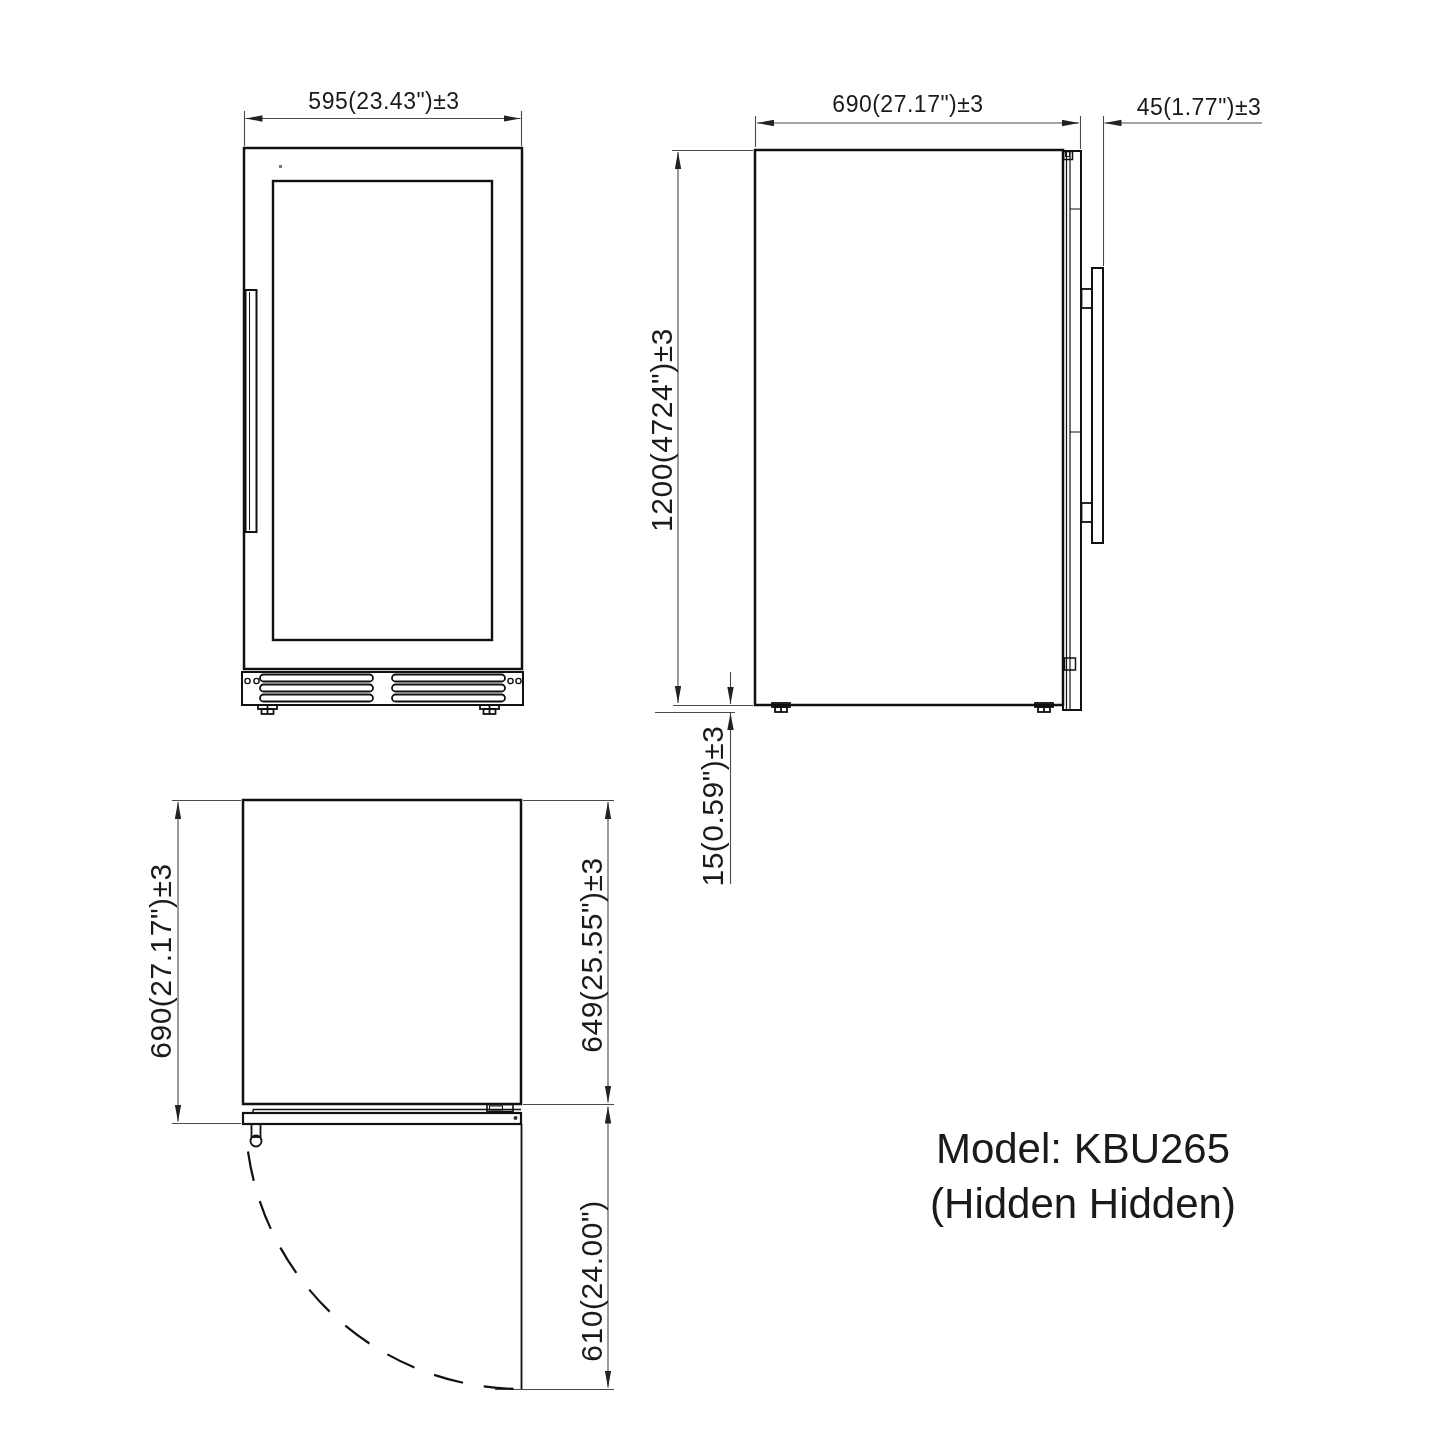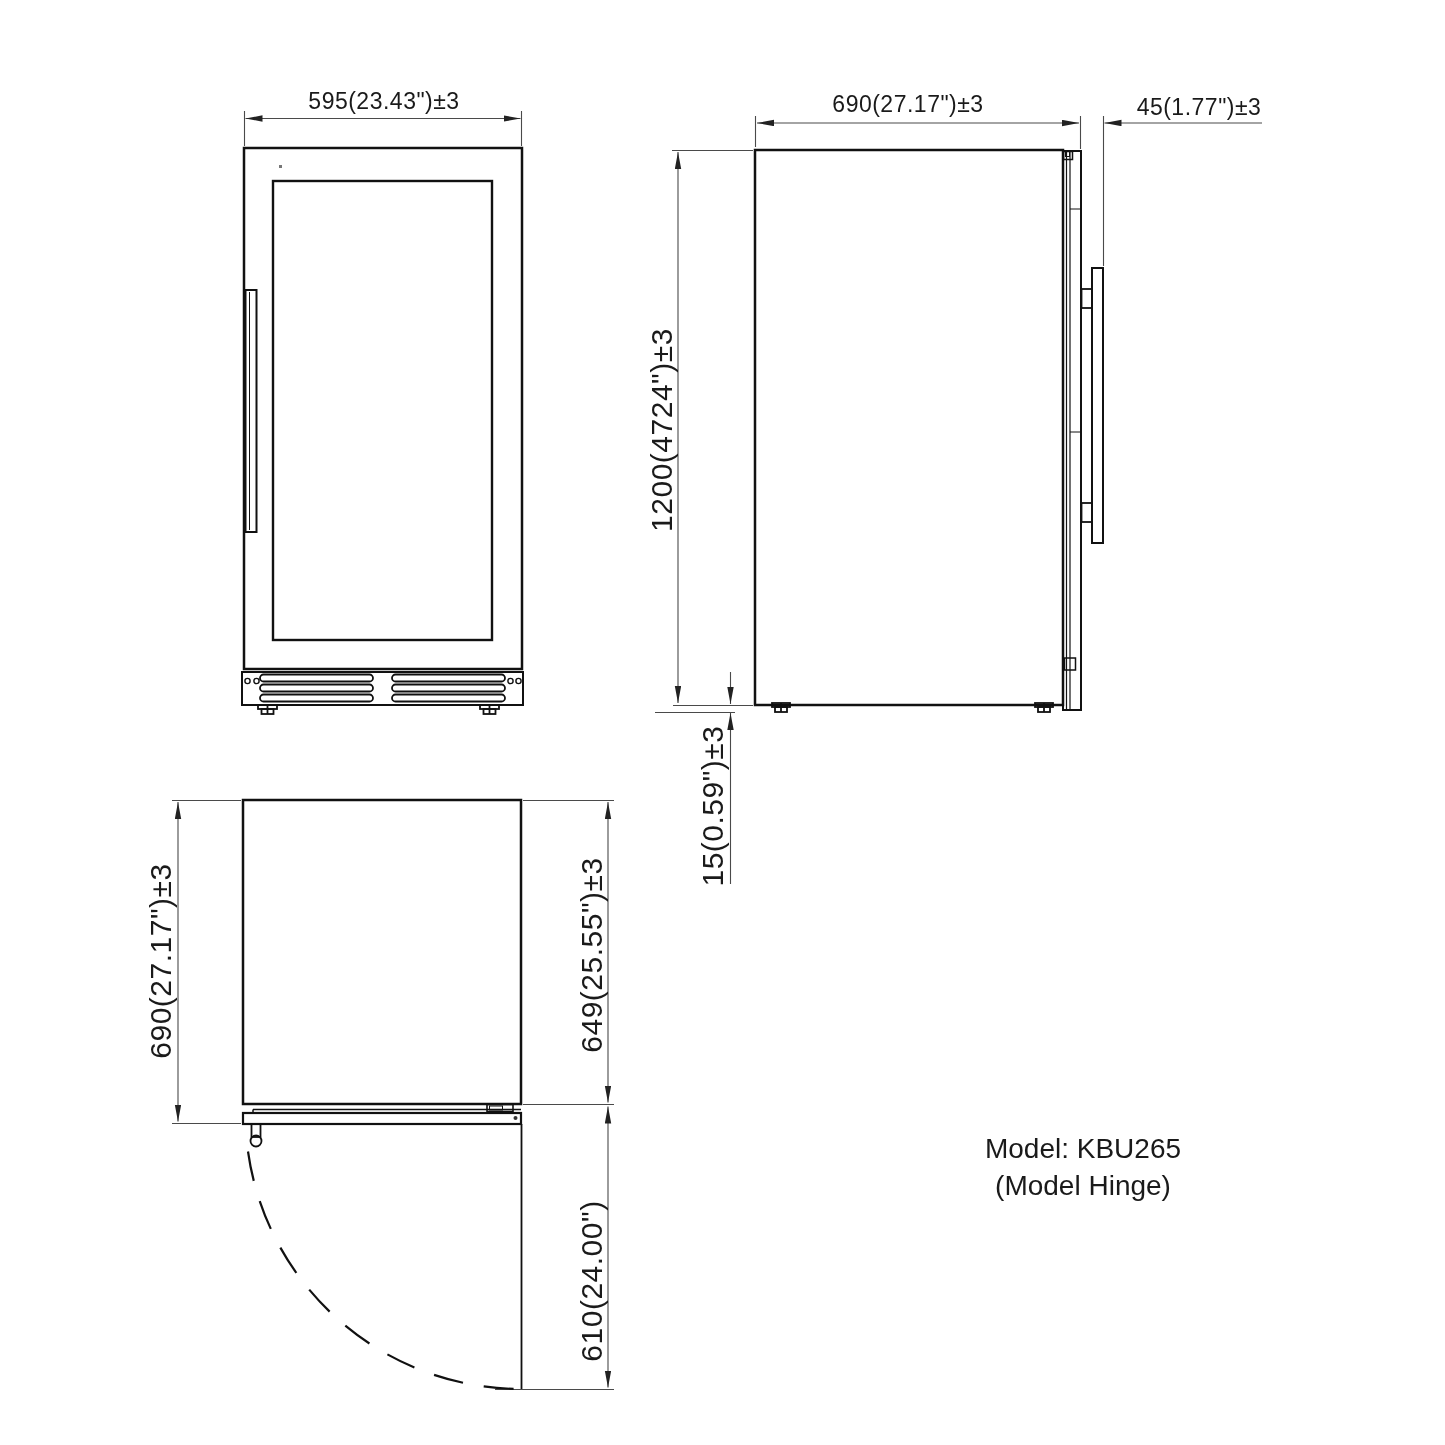--- a/index.html
+++ b/index.html
@@ -24,24 +24,25 @@
     transform:translate(-50%,-50%) rotate(-90deg);
     font-size:30px;
     color:var(--text,#1a1a1a);
     white-space:nowrap;
     letter-spacing:0.5px;
   }
   .model-text{
     position:absolute;
     transform:translate(-50%,-50%);
     text-align:center;
-    font-size:28px;
+    font-size:42px;
     line-height:1.32;
     color:var(--text,#1a1a1a);
     white-space:nowrap;
+    margin-top:8px;
   }
 </style>
 </head>
 <body>
 
 <div id="canvas">
 
   <svg id="drawing" width="1445" height="1445" viewBox="0 0 1445 1445">
     <defs>
       <marker id="arr" markerUnits="userSpaceOnUse" markerWidth="18" markerHeight="8" refX="17" refY="3.4" orient="auto-start-reverse">
@@ -176,16 +177,16 @@
   <div class="dim-label-v" style="left:713px;top:806px;">15(0.59")±3</div>
 
   <div class="dim-label-v" style="left:161px;top:961px;">690(27.17")±3</div>
 
   <div class="dim-label-v" style="left:592px;top:955px;">649(25.55")±3</div>
 
   <div class="dim-label-v" style="left:592px;top:1281px;">610(24.00")</div>
 
   <div class="model-text" style="left:1083px;top:1168px;">
     <div>Model: KBU265</div>
-    <div>(Model Hinge)</div>
+    <div>(Hidden Hidden)</div>
   </div>
 
 </div>
 
 </body></html>

